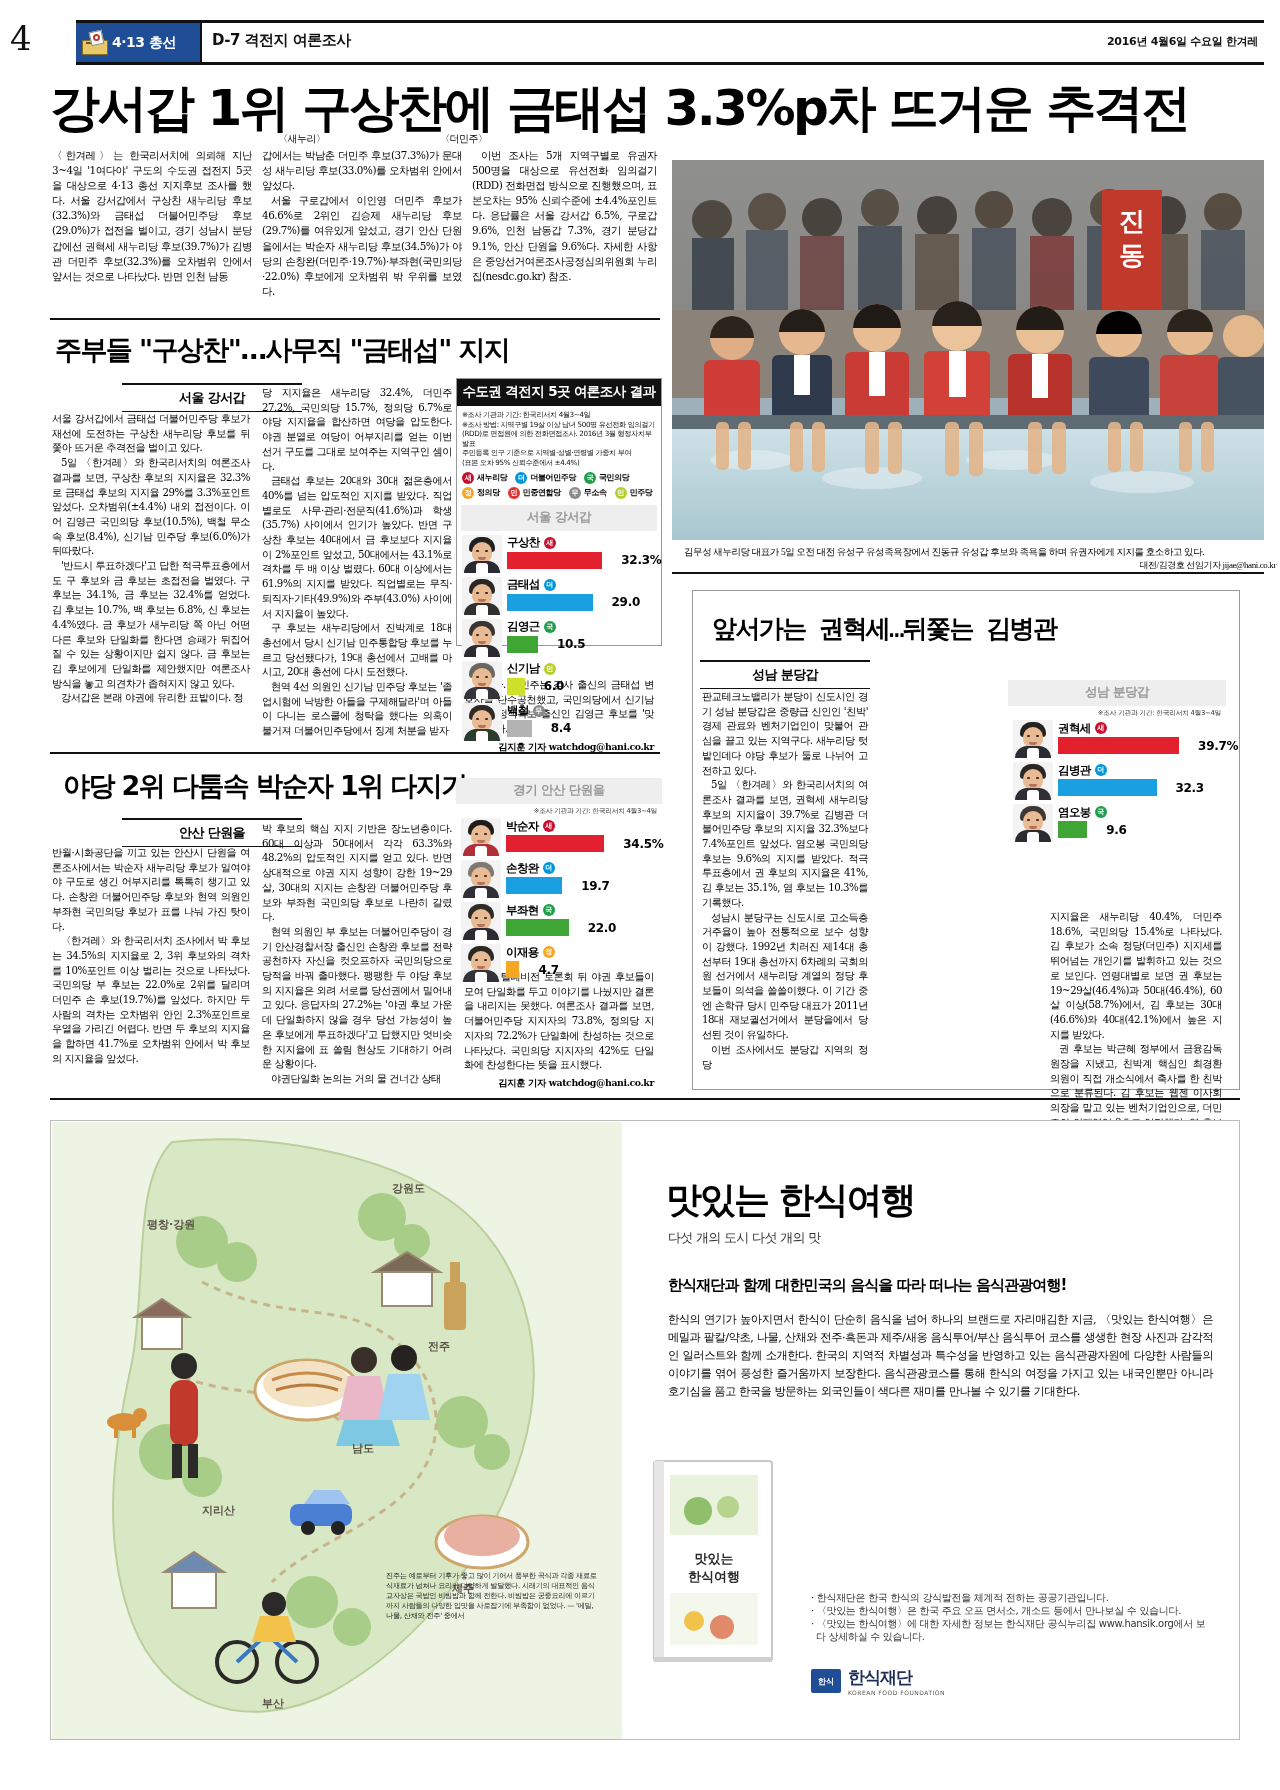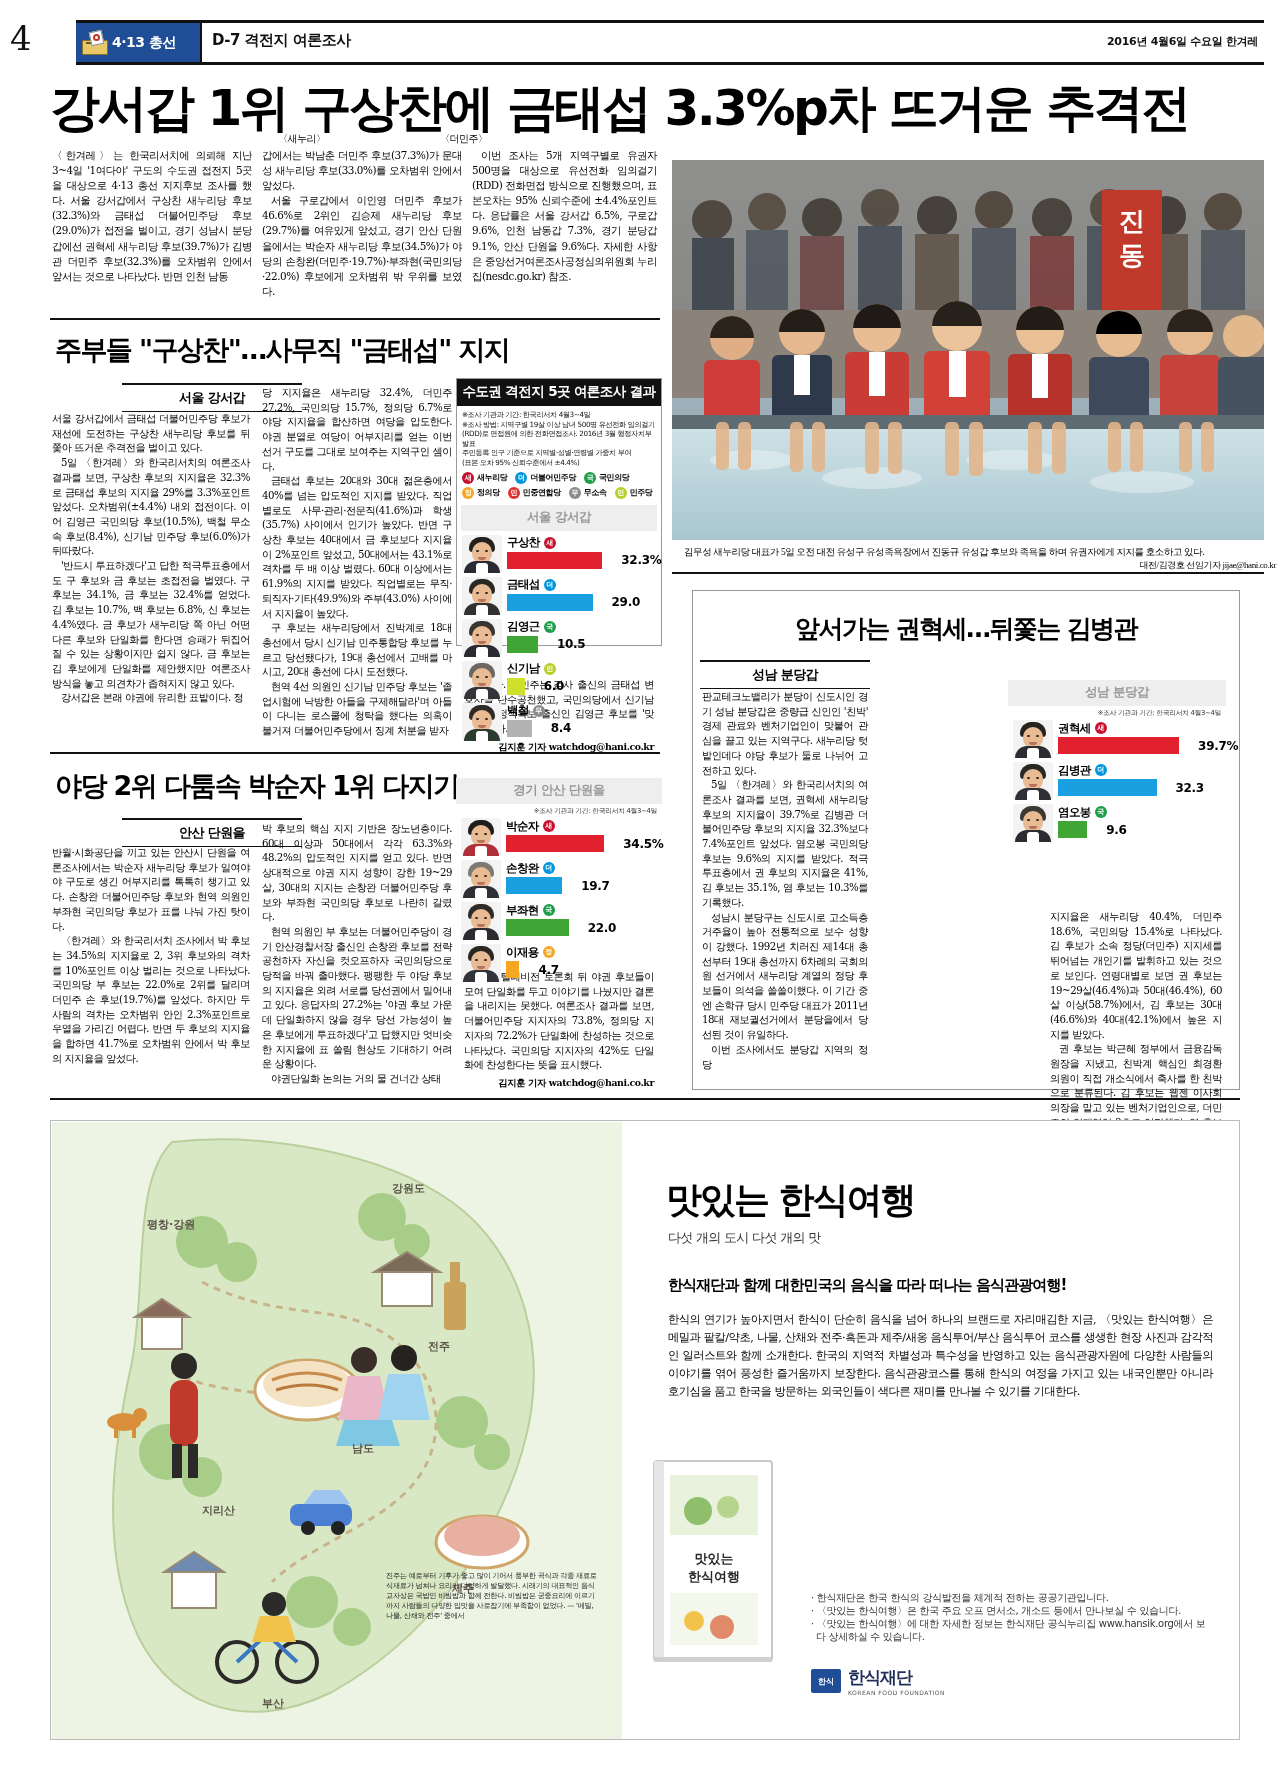--- a/index.html
+++ b/index.html
@@ -440,21 +440,21 @@
             </div>
             <div class="barline">
               <div class="bar" style="width: 24.78px; background: rgb(179, 179, 179);"></div>
               <span class="bar-val">8.4</span>
             </div>
           </div>
         </div>
       </div>
   </div>
 
-  <div class="sec-head" style="left:55px; top:768px;">야당 2위 다툼속 박순자 1위 다지기</div>
+  <div class="sec-head" style="left:63px; top:768px;">야당 2위 다툼속 박순자 1위 다지기</div>
   <div class="subhead-box" style="left:122px; top:818px; width:180px;">
     <div class="lineT lineB">
         <div class="subhead-title">안산 단원을</div>
       </div>
   </div>
   <div class="body-col" style="left:52px; top:846px; width:198px;">
     <p class="noind">반월·시화공단을 끼고 있는 안산시 단원을 여론조사에서는 박순자 새누리당 후보가 일여야야 구도로 생긴 어부지리를 톡톡히 챙기고 있다. 손창완 더불어민주당 후보와 현역 의원인 부좌현 국민의당 후보가 표를 나눠 가진 탓이다.</p>
     <p>〈한겨레〉와 한국리서치 조사에서 박 후보는 34.5%의 지지율로 2, 3위 후보와의 격차를 10%포인트 이상 벌리는 것으로 나타났다. 국민의당 부 후보는 22.0%로 2위를 달리며 더민주 손 후보(19.7%)를 앞섰다. 하지만 두 사람의 격차는 오차범위 안인 2.3%포인트로 우열을 가리긴 어렵다. 반면 두 후보의 지지율을 합하면 41.7%로 오차범위 안에서 박 후보의 지지율을 앞섰다.</p>
   </div>
   <div class="body-col" style="left:262px; top:822px; width:190px;">
@@ -552,21 +552,21 @@
             <div class="barline">
               <div class="bar" style="width: 13.395px; background: rgb(245, 166, 35);"></div>
               <span class="bar-val">4.7</span>
             </div>
           </div>
         </div>
       </div>
   </div>
 
   <div style="position:absolute; left:692px; top:590px; width:548px; height:500px; border:1px solid #999;"></div>
-  <div class="sec-head" style="left:712px; top:612px; width:508px; text-align:center; font-size:25px;">앞서가는 권혁세…뒤쫓는 김병관</div>
+  <div class="sec-head" style="left:712px; top:612px; width:508px; font-size:25px;font-family:Liberation Mono, monospace;">앞서가는 권혁세…뒤쫓는 김병관</div>
   <div class="subhead-box" style="left:700px; top:660px; width:170px;">
     <div class="lineT lineB">
         <div class="subhead-title">성남 분당갑</div>
       </div>
   </div>
   <div class="body-col" style="left:702px; top:690px; width:166px;">
     <p class="noind">판교테크노밸리가 분당이 신도시인 경기 성남 분당갑은 중량급 신인인 '친박' 경제 관료와 벤처기업인이 맞붙어 관심을 끌고 있는 지역구다. 새누리당 텃밭인데다 야당 후보가 둘로 나뉘어 고전하고 있다.</p>
     <p>5일 〈한겨레〉와 한국리서치의 여론조사 결과를 보면, 권혁세 새누리당 후보의 지지율이 39.7%로 김병관 더불어민주당 후보의 지지율 32.3%보다 7.4%포인트 앞섰다. 염오봉 국민의당 후보는 9.6%의 지지를 받았다. 적극 투표층에서 권 후보의 지지율은 41%, 김 후보는 35.1%, 염 후보는 10.3%를 기록했다.</p>
     <p>성남시 분당구는 신도시로 고소득층 거주율이 높아 전통적으로 보수 성향이 강했다. 1992년 치러진 제14대 총선부터 19대 총선까지 6차례의 국회의원 선거에서 새누리당 계열의 정당 후보들이 의석을 쓸쓸이했다. 이 기간 중엔 손학규 당시 민주당 대표가 2011년 18대 재보궐선거에서 분당을에서 당선된 것이 유일하다.</p>
     <p>이번 조사에서도 분당갑 지역의 정당</p>

